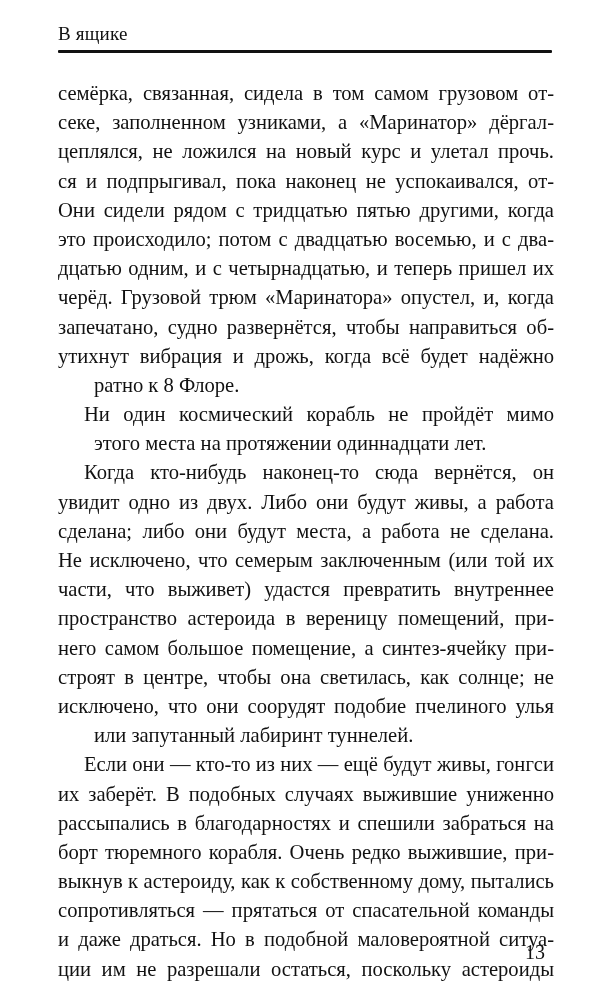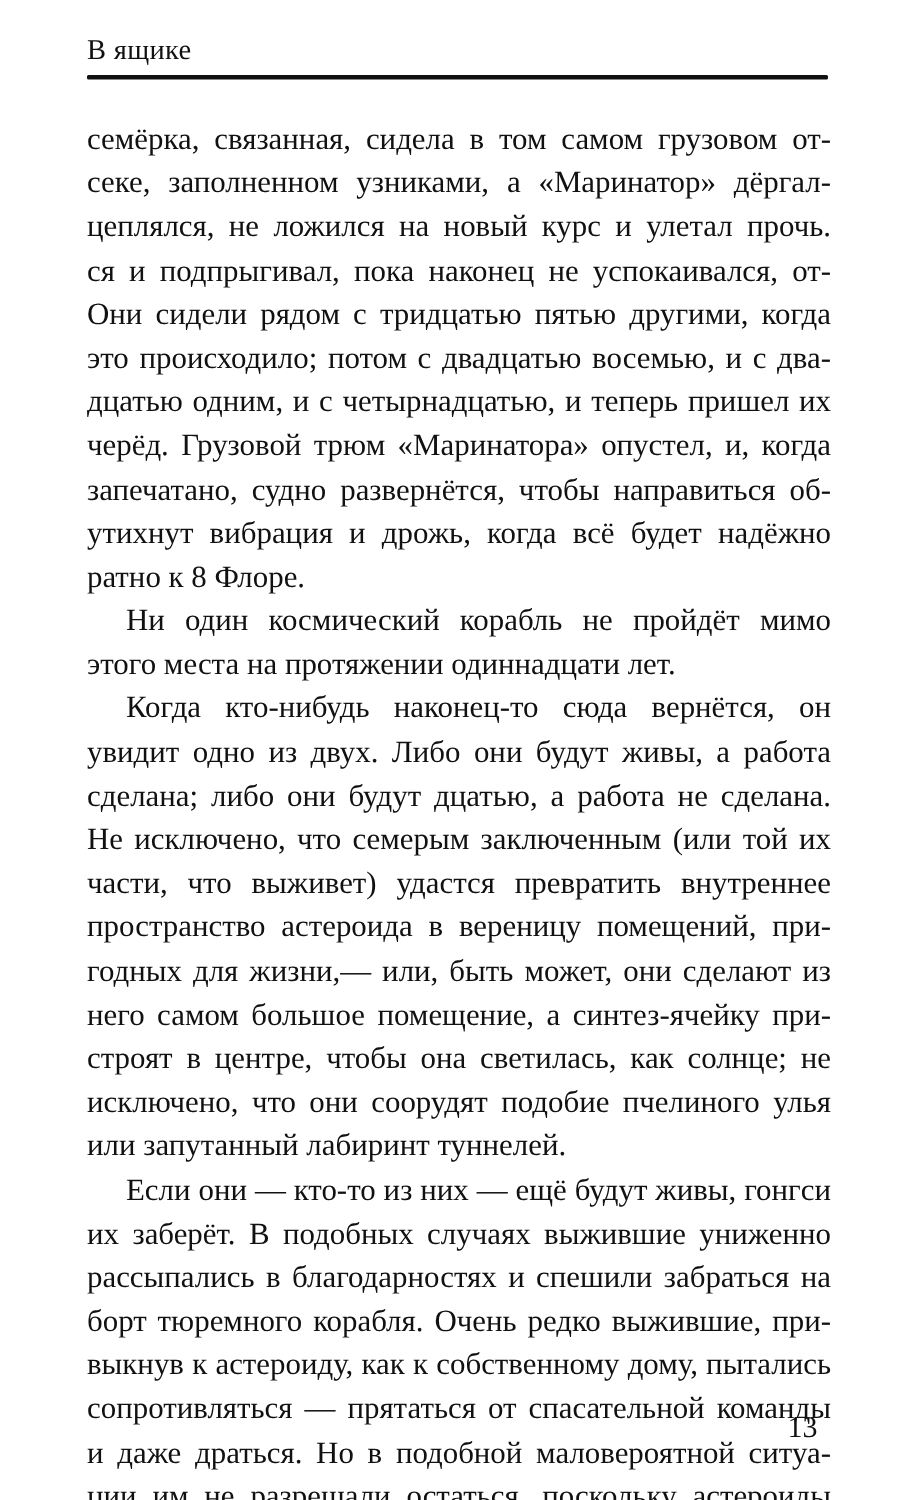--- a/index.html
+++ b/index.html
@@ -44,20 +44,21 @@
     }
     .line {
       display: block;
       white-space: nowrap;
       text-align: justify;
       text-align-last: justify;
       height: 29.2px;
     }
     .line.last {
       text-align-last: left;
+      margin-left: 36px;
     }
     .line.indent {
       padding-left: 26px;
     }
     .page-number {
       position: absolute;
       top: 940px;
       left: 518px;
       width: 34px;
       text-align: center;
@@ -80,25 +81,24 @@
     <span class="line">это происходило; потом с двадцатью восемью, и с два-</span>
     <span class="line">дцатью одним, и с четырнадцатью, и теперь пришел их</span>
     <span class="line">черёд. Грузовой трюм «Маринатора» опустел, и, когда</span>
     <span class="line">запечатано, судно развернётся, чтобы направиться об-</span>
     <span class="line">утихнут вибрация и дрожь, когда всё будет надёжно</span>
     <span class="line last">ратно к 8 Флоре.</span>
     <span class="line indent">Ни один космический корабль не пройдёт мимо</span>
     <span class="line last">этого места на протяжении одиннадцати лет.</span>
     <span class="line indent">Когда кто-нибудь наконец-то сюда вернётся, он</span>
     <span class="line">увидит одно из двух. Либо они будут живы, а работа</span>
-    <span class="line">сделана; либо они будут дцатью, а работа не сделана.</span>
+    <span class="line">сделана; либо они будут места, а работа не сделана.</span>
     <span class="line">Не исключено, что семерым заключенным (или той их</span>
     <span class="line">части, что выживет) удастся превратить внутреннее</span>
     <span class="line">пространство астероида в вереницу помещений, при-</span>
-    <span class="line">годных для жизни,— или, быть может, они сделают из</span>
     <span class="line">него самом большое помещение, а синтез-ячейку при-</span>
     <span class="line">строят в центре, чтобы она светилась, как солнце; не</span>
     <span class="line">исключено, что они соорудят подобие пчелиного улья</span>
     <span class="line last">или запутанный лабиринт туннелей.</span>
     <span class="line indent">Если они — кто-то из них — ещё будут живы, гонгси</span>
     <span class="line">их заберёт. В подобных случаях выжившие униженно</span>
     <span class="line">рассыпались в благодарностях и спешили забраться на</span>
     <span class="line">борт тюремного корабля. Очень редко выжившие, при-</span>
     <span class="line">выкнув к астероиду, как к собственному дому, пытались</span>
     <span class="line">сопротивляться — прятаться от спасательной команды</span>

